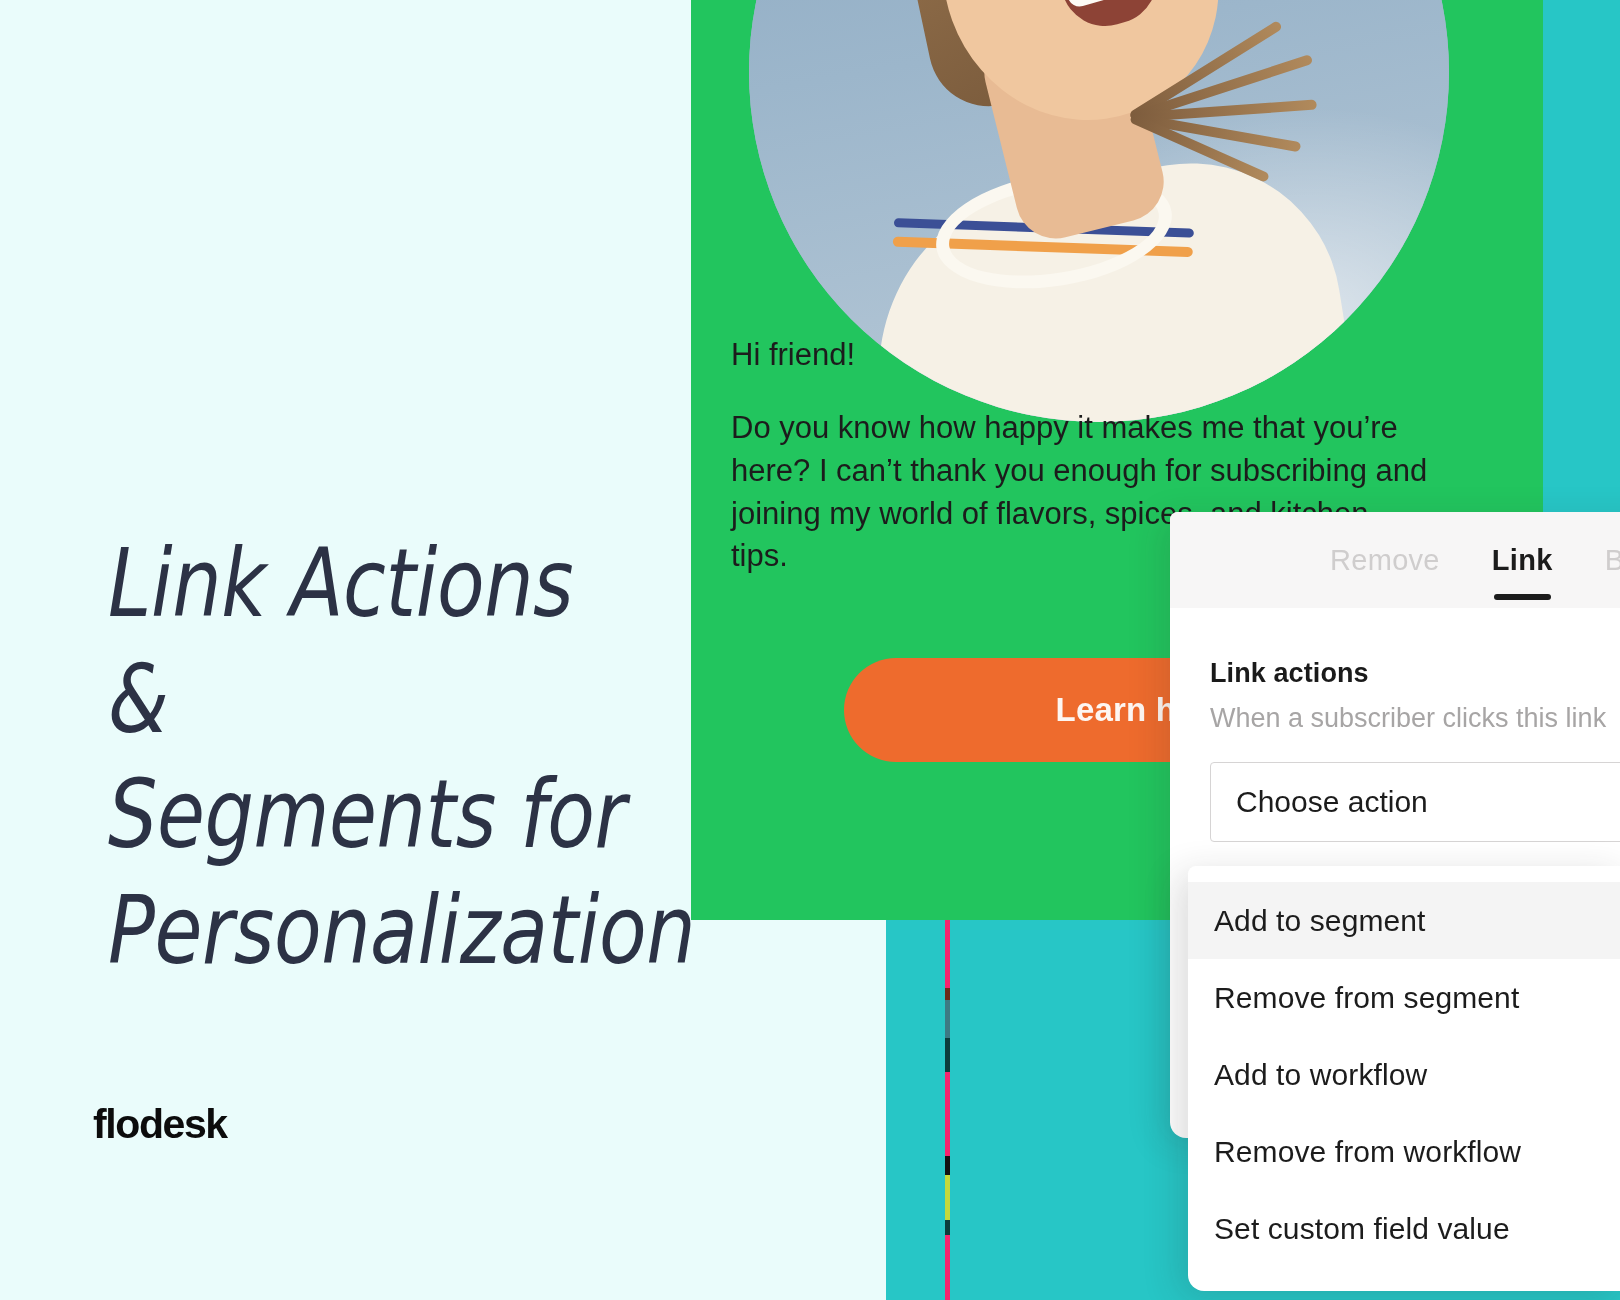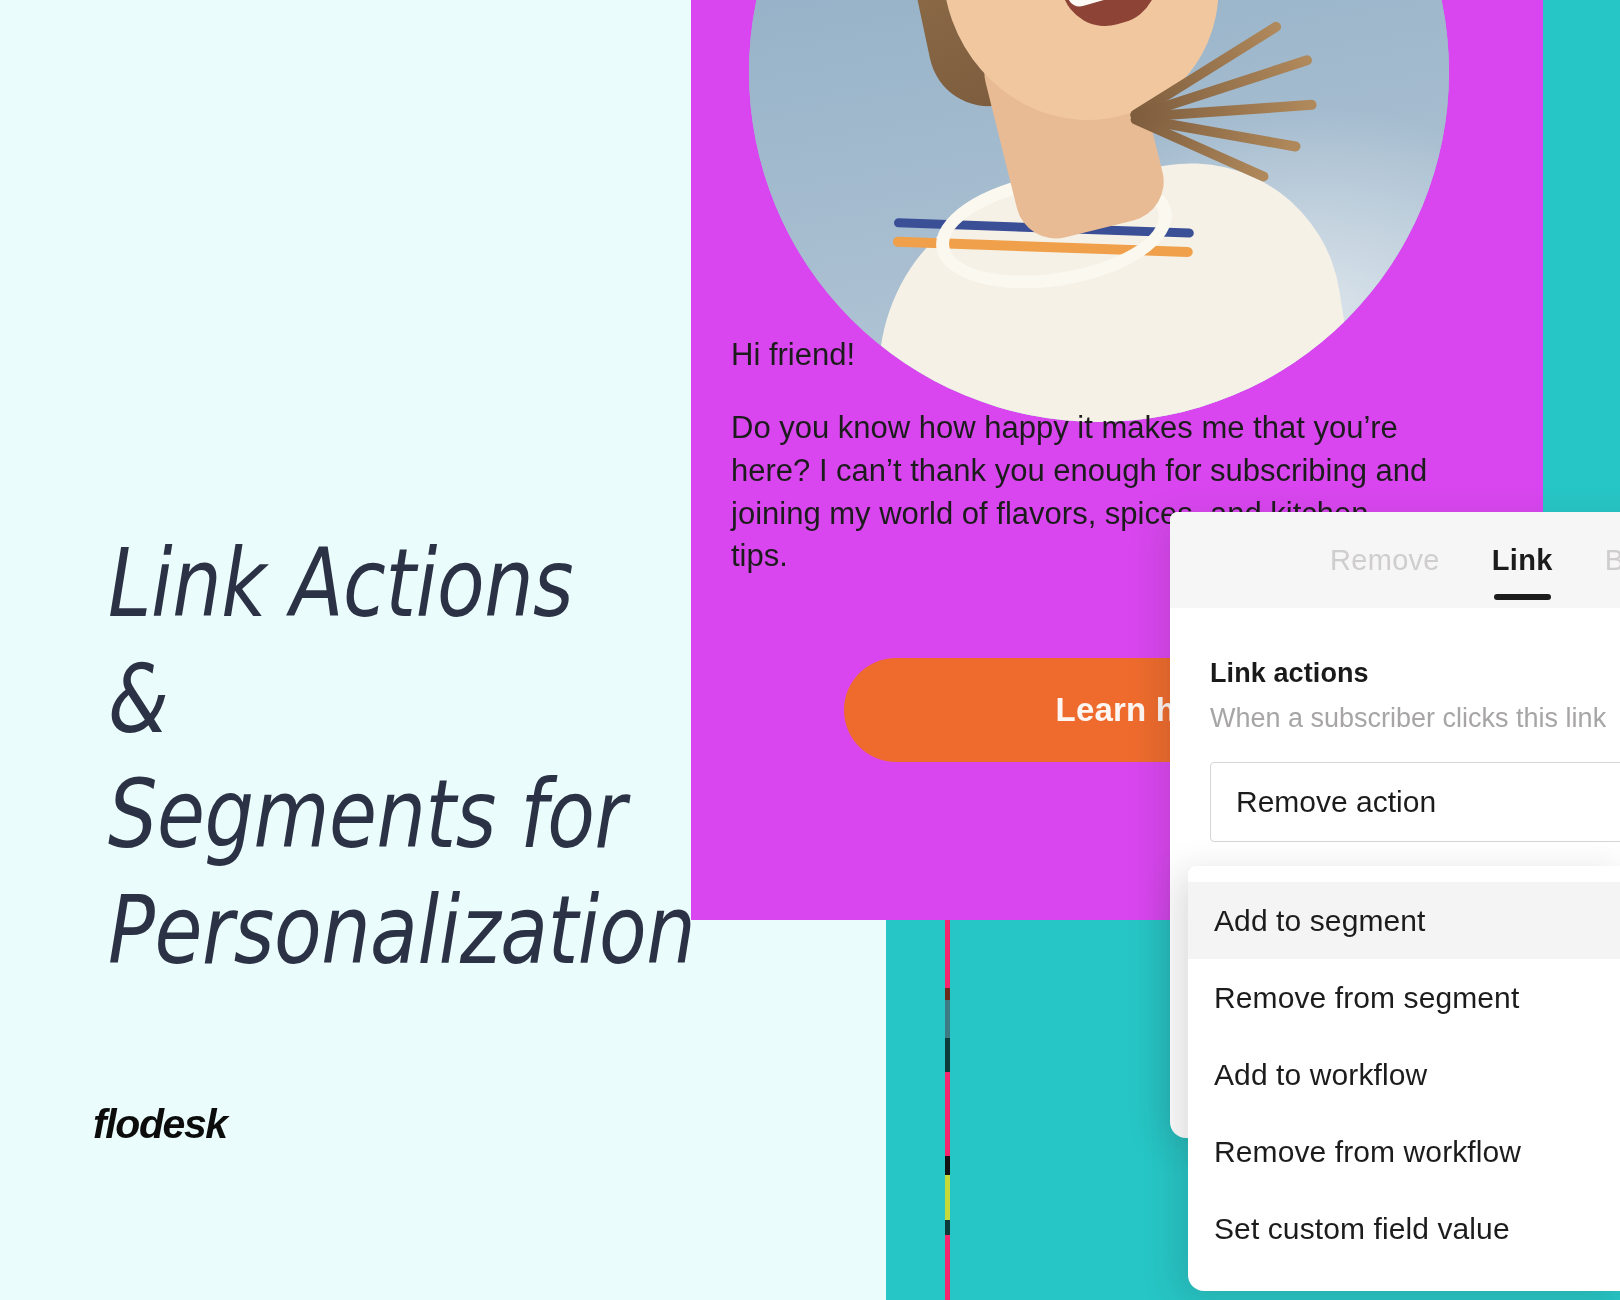--- a/index.html
+++ b/index.html
@@ -45,21 +45,20 @@
   .brand-logo {
     position: absolute;
     left: 93px;
     top: 1101px;
     font-family: "Liberation Sans", sans-serif;
     font-weight: 700;
     font-size: 41px;
     letter-spacing: -1.4px;
     color: #0c0c0c;
     z-index: 6;
-    font-style: italic;
   }
 
   
   .teal-col {
     position: absolute;
     left: 1494px;
     top: 0;
     width: 126px;
     height: 520px;
     background: #27c6c6;
@@ -95,21 +94,21 @@
       #f5256e 83%,  #f5256e 100%);
   }
 
   
   .email-panel {
     position: absolute;
     left: 691px;
     top: 0;
     width: 852px;
     height: 920px;
-    background: #d946ef;
+    background: #22c55e;
     z-index: 3;
     overflow: hidden;
   }
 
   .email-photo {
     position: absolute;
     left: 58px;
     top: -278px;
     width: 700px;
     height: 700px;
@@ -439,21 +438,21 @@
     <div class="panel-tabs">
       <div class="panel-tab">Remove</div>
       <div class="panel-tab is-active">Link</div>
       <div class="panel-tab">B</div>
     </div>
 
     <div class="panel-content">
       <h2 class="link-actions-title">Link actions</h2>
       <p class="link-actions-desc">When a subscriber clicks this link</p>
       <div class="action-select">
-        <span>Remove action</span>
+        <span>Choose action</span>
       </div>
     </div>
   </div>
 
   <div class="action-dropdown">
     <div class="dropdown-item is-highlighted">Add to segment</div>
     <div class="dropdown-item">Remove from segment</div>
     <div class="dropdown-item">Add to workflow</div>
     <div class="dropdown-item">Remove from workflow</div>
     <div class="dropdown-item">Set custom field value</div>

